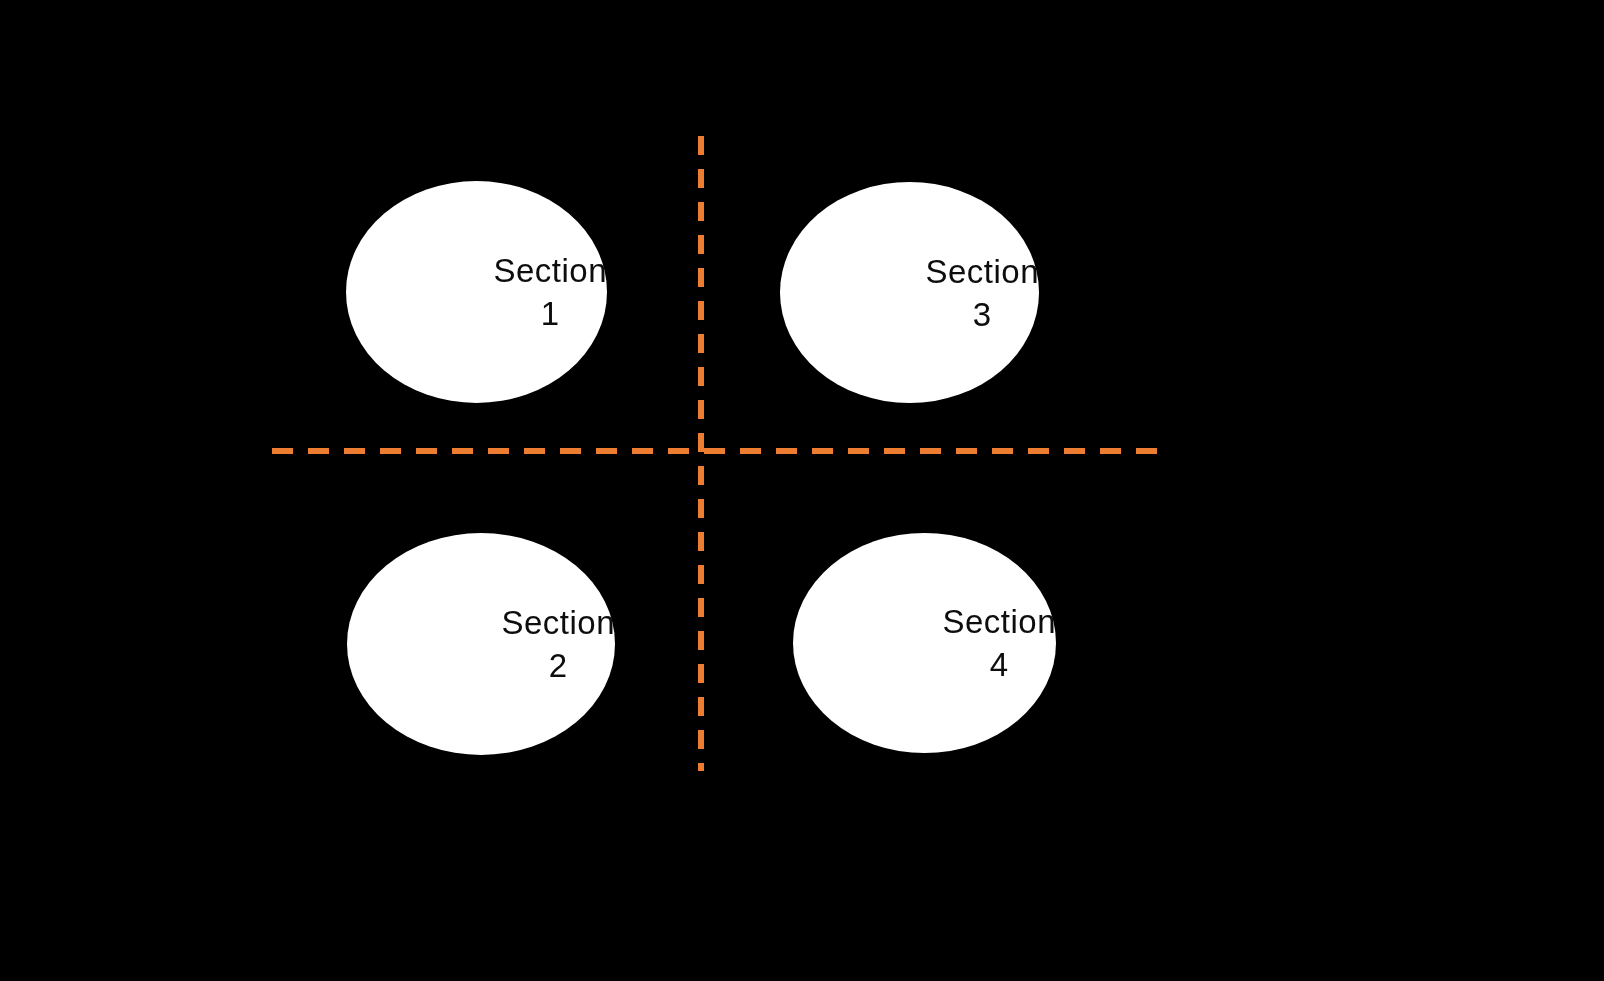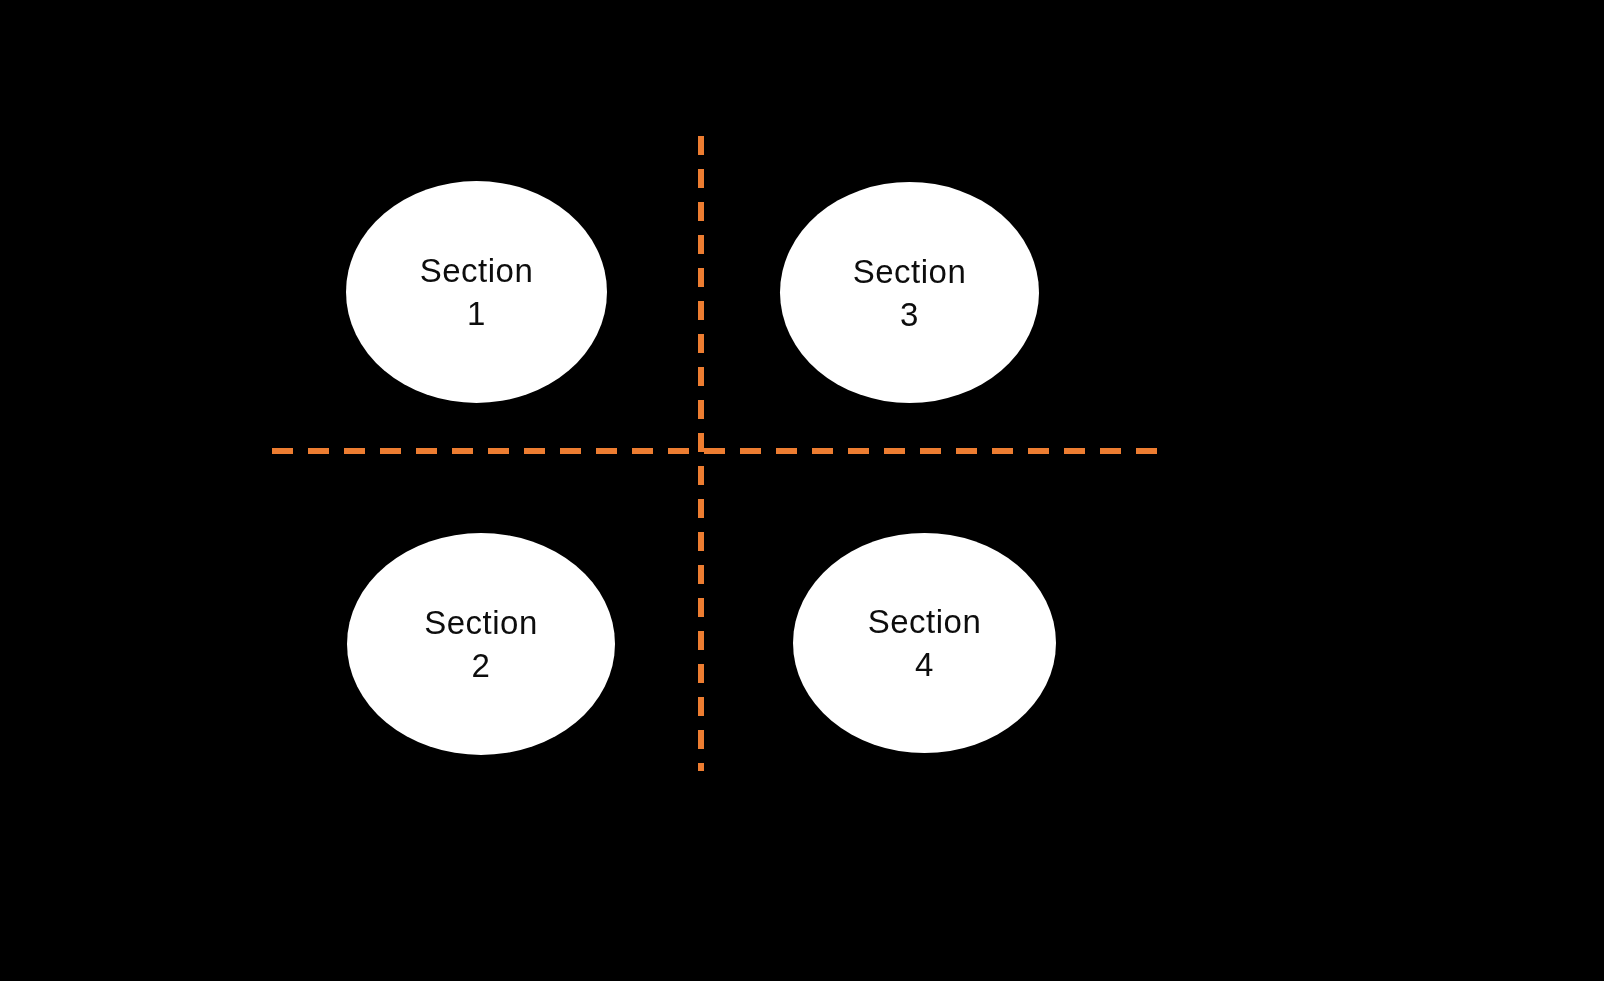--- a/index.html
+++ b/index.html
@@ -14,21 +14,21 @@
     background: #000000;
     overflow: hidden;
     font-family: "Liberation Sans", "DejaVu Sans", sans-serif;
   }
   .ellipse {
     position: absolute;
     background: #ffffff;
     border-radius: 50%;
     display: flex;
     align-items: center;
-    justify-content: center;
+    justify-content: flex-end;
   }
   .ellipse .lbl {
     display: flex;
     flex-direction: column;
     align-items: center;
     color: #0d0d0d;
     font-size: 33px;
     line-height: 43px;
     text-align: center;
     letter-spacing: 0.5px;

